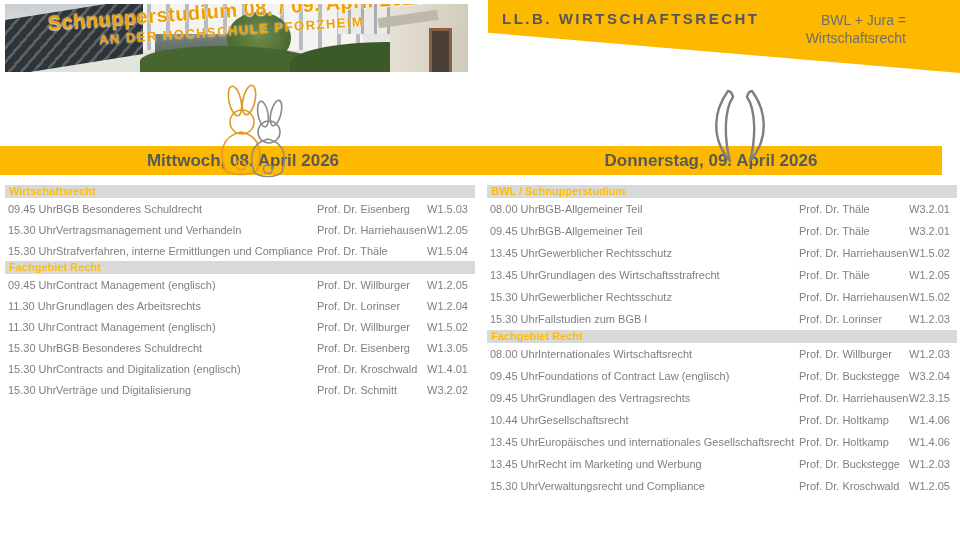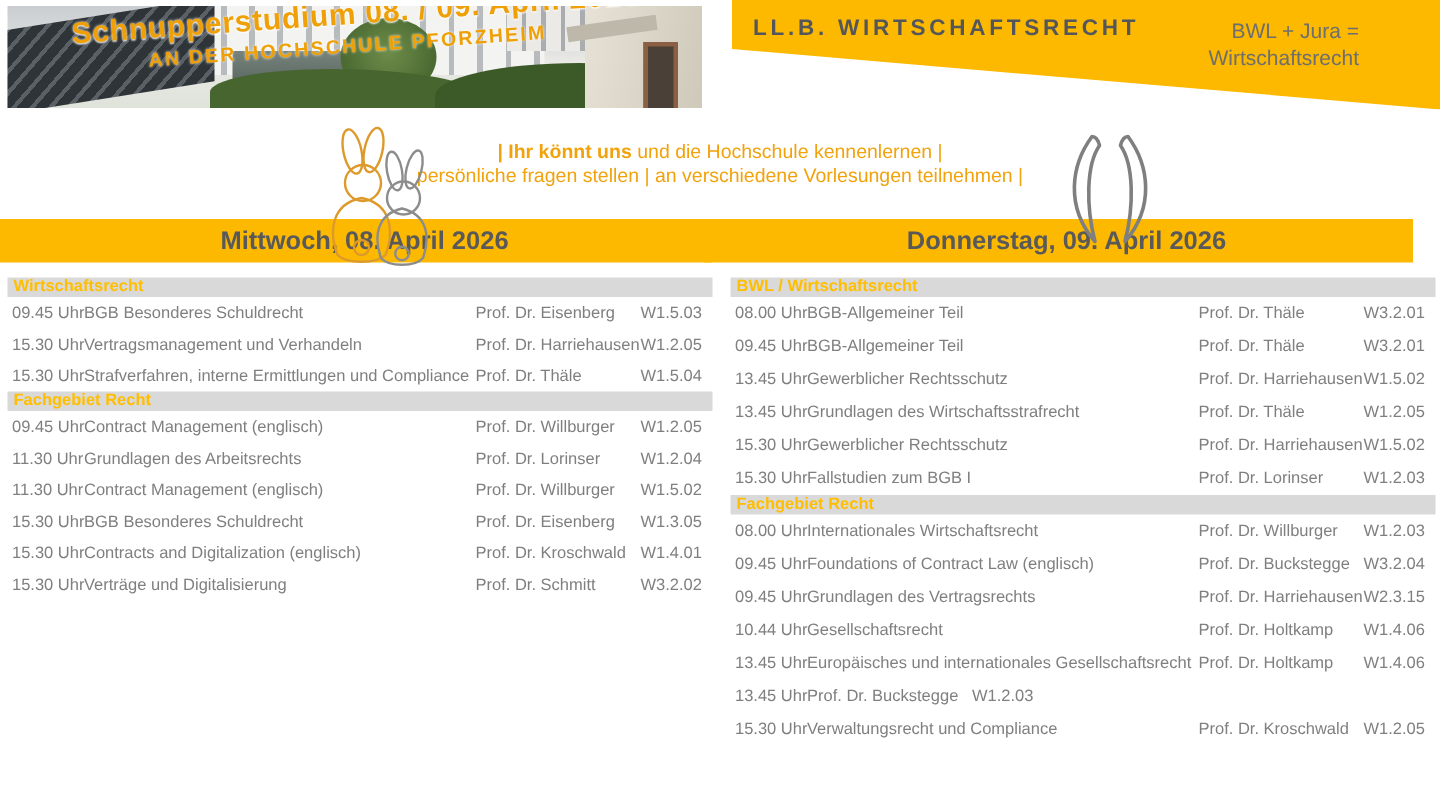--- a/index.html
+++ b/index.html
@@ -98,24 +98,20 @@
   </div>
 
   <div class="banner">
     <div class="banner-title">LL.B. WIRTSCHAFTSRECHT</div>
     <div class="banner-sub">
       <div>BWL + Jura =</div>
       <div>Wirtschaftsrecht</div>
     </div>
   </div>
 
-  <div class="intro">
-    <div><span class="b">| Ihr könnt uns</span><span> und die Hochschule kennenlernen |</span></div>
-    <div>persönliche fragen stellen | an verschiedene Vorlesungen teilnehmen |</div>
-  </div>
 
   <svg class="bunnies" viewBox="0 0 88 94">
     <g fill="none" stroke="#DD9A2B" stroke-width="1.6">
       <ellipse cx="30" cy="17" rx="6" ry="15" transform="rotate(-12 30 17)"></ellipse>
       <ellipse cx="44" cy="16" rx="6" ry="15" transform="rotate(12 44 16)"></ellipse>
       <circle cx="37" cy="38" r="12"></circle>
       <path d="M20,86 C14,70 16,52 36,48 C56,52 58,70 52,86 C46,92 26,92 20,86 Z"></path>
       <circle cx="36" cy="81" r="5"></circle>
     </g>
     <g fill="#ffffff" fill-opacity="0" stroke="#8C8C8C" stroke-width="1.6">
@@ -189,21 +185,21 @@
         <span class="cell-room">W1.4.01</span>
       </div>
       <div class="row">
         <span class="cell-time">15.30 Uhr</span>
         <span class="cell-course">Verträge und Digitalisierung</span>
         <span class="cell-professor">Prof. Dr. Schmitt</span>
         <span class="cell-room">W3.2.02</span>
       </div>
     </div>
   <div class="schedule col-right">
-      <div class="section-bar">BWL / Wirtschaftsrecht</div>
+      <div class="section-bar">BWL / Schnupperstudium</div>
       <div class="row">
         <span class="cell-time">08.00 Uhr</span>
         <span class="cell-course">BGB-Allgemeiner Teil</span>
         <span class="cell-professor">Prof. Dr. Thäle</span>
         <span class="cell-room">W3.2.01</span>
       </div>
       <div class="row">
         <span class="cell-time">09.45 Uhr</span>
         <span class="cell-course">BGB-Allgemeiner Teil</span>
         <span class="cell-professor">Prof. Dr. Thäle</span>
@@ -259,20 +255,21 @@
         <span class="cell-room">W1.4.06</span>
       </div>
       <div class="row">
         <span class="cell-time">13.45 Uhr</span>
         <span class="cell-course">Europäisches und internationales Gesellschaftsrecht</span>
         <span class="cell-professor">Prof. Dr. Holtkamp</span>
         <span class="cell-room">W1.4.06</span>
       </div>
       <div class="row">
         <span class="cell-time">13.45 Uhr</span>
+        <span class="cell-course">Recht im Marketing und Werbung</span>
         <span class="cell-professor">Prof. Dr. Buckstegge</span>
         <span class="cell-room">W1.2.03</span>
       </div>
       <div class="row">
         <span class="cell-time">15.30 Uhr</span>
         <span class="cell-course">Verwaltungsrecht und Compliance</span>
         <span class="cell-professor">Prof. Dr. Kroschwald</span>
         <span class="cell-room">W1.2.05</span>
       </div>
     </div>

